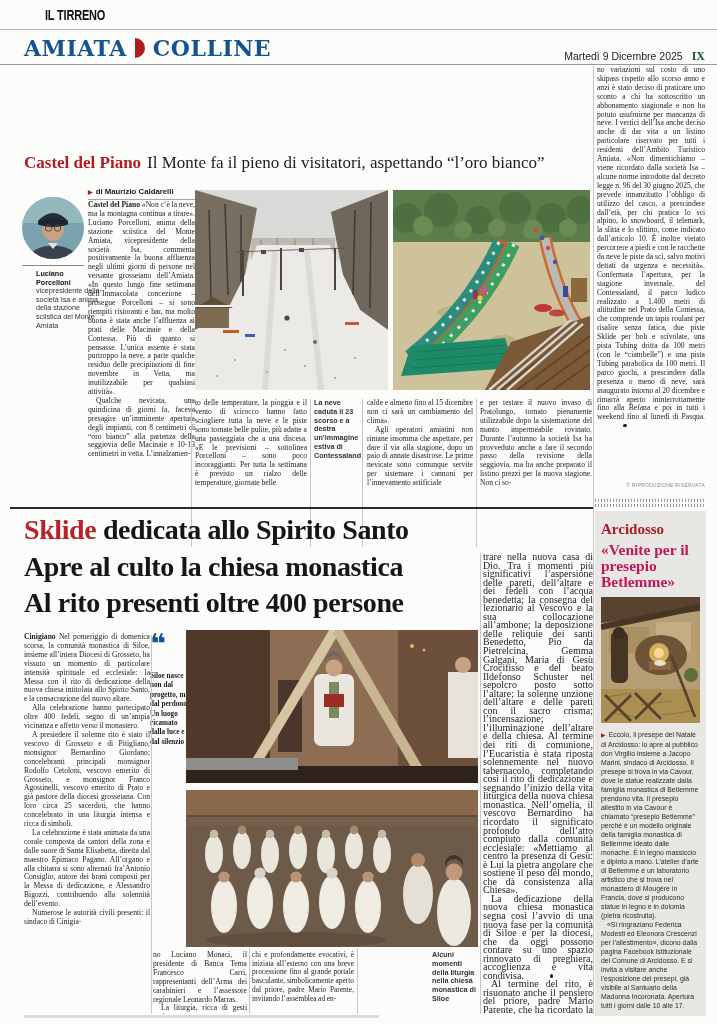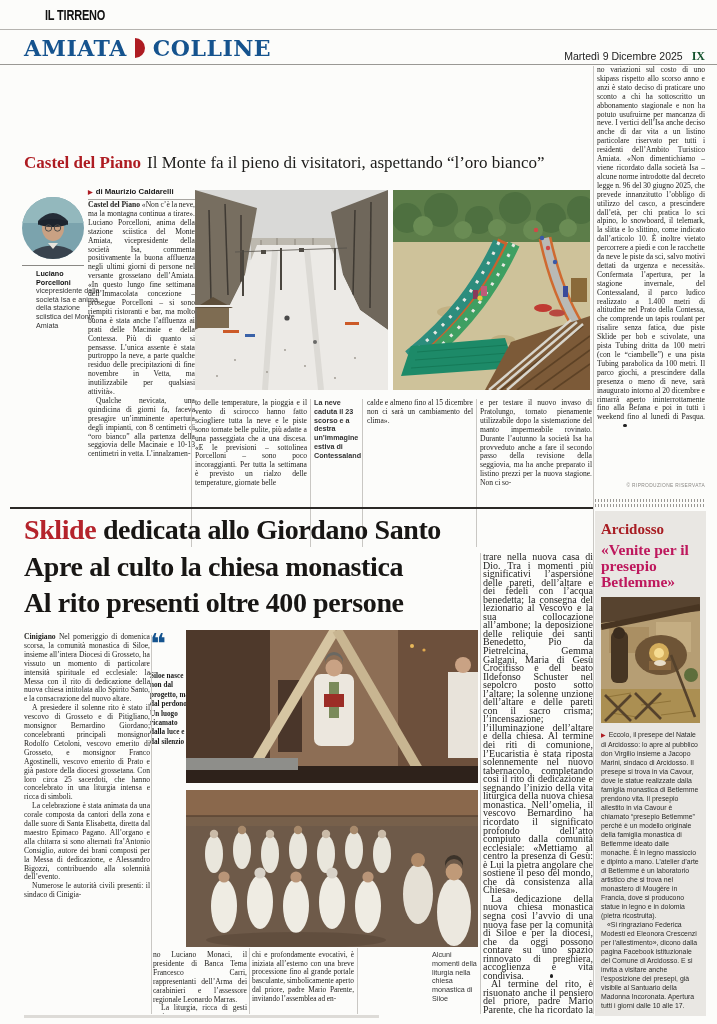--- a/index.html
+++ b/index.html
@@ -231,46 +231,48 @@
   </div>
 
   <div class="abs bodytext" style="left:195px;top:399px;width:112px;height:148px;">
     <p>to delle temperature, la pioggia e il vento di scirocco hanno fatto sciogliere tutta la neve e le piste sono tornate belle pulite, più adatte a una passeggiata che a una discesa. «E le previsioni – sottolinea Porcelloni – sono poco incoraggianti. Per tutta la settimana è previsto un rialzo delle temperature, giornate belle</p>
   </div>
   <div class="abs caption" style="left:314px;top:399px;width:44px;">
     <span>La neve caduta il 23 scorso e a destra un’immagine estiva di Contessaland</span>
   </div>
   <div class="abs bodytext" style="left:367px;top:399px;width:106px;height:148px;">
     <p>calde e almeno fino al 15 dicembre non ci sarà un cambiamento del clima».</p>
+    <p>Agli operatori amiatini non rimane insomma che aspettare, per dare il via alla stagione, dopo un paio di annate disastrose. Le prime nevicate sono comunque servite per sistemare i cannoni per l’innevamento artificiale</p>
   </div>
   <div class="abs bodytext" style="left:480px;top:399px;width:112px;height:148px;">
     <p>e per testare il nuovo invaso di Pratolungo, tornato pienamente utilizzabile dopo la sistemazione del manto impermeabile rovinato. Durante l’autunno la società Isa ha provveduto anche a fare il secondo passo della revisione della seggiovia, ma ha anche preparato il listino prezzi per la nuova stagione. Non ci so-</p>
   </div>
 
   <div class="abs bodytext" style="left:597px;top:66px;width:108px;height:414px;">
     <p><span>no variazioni sul costo di uno skipass rispetto allo scorso anno e anzi è stato deciso di praticare uno sconto a chi ha sottoscritto un abbonamento stagionale e non ha potuto usufruirne per mancanza di neve. I vertici dell’Isa anche deciso anche di dar vita a un listino particolare riservato per tutti i residenti dell’Ambito Turistico Amiata. «Non dimentichiamo – viene ricordato dalla società Isa – alcune norme introdotte dal decreto legge n. 96 del 30 giugno 2025, che prevede innanzitutto l’obbligo di utilizzo del casco, a prescindere dall’età, per chi pratica lo sci alpino, lo snowboard, il telemark, la slitta e lo slittino, come indicato dall’articolo 10. È inoltre vietato percorrere a piedi e con le racchette da neve le piste da sci, salvo motivi dettati da urgenza e necessità». Confermata l’apertura, per la stagione invernale, del Contessaland, il parco ludico realizzato a 1.400 metri di altitudine nel Prato della Contessa, che comprende un tapis roulant per risalire senza fatica, due piste Sklide per bob e scivolate, una pista Tubing dritta da 100 metri (con le “ciambelle”) e una pista Tubing parabolica da 100 metri. Il parco giochi, a prescindere dalla presenza o meno di neve, sarà inaugurato intorno al 20 dicembre e rimarrà aperto ininterrottamente fino alla Befana e poi in tutti i weekend fino al lunedì di Pasqua.</span><span class="endmark"></span></p>
   </div>
   <div class="abs copyline" style="left:597px;top:483px;width:108px;">© RIPRODUZIONE RISERVATA</div>
 
   <div class="abs hairline" style="left:191px;top:399px;height:148px;"></div>
   <div class="abs hairline" style="left:310px;top:399px;height:148px;"></div>
   <div class="abs hairline" style="left:362px;top:399px;height:148px;"></div>
   <div class="abs hairline" style="left:476px;top:399px;height:148px;"></div>
   <div class="abs hairline" style="left:593px;top:66px;height:948px;"></div>
 
   <div class="abs divider"></div>
 
   <h2 class="abs a2-head">
-    <div><span class="red">Sklide</span><span> dedicata allo Giordano Santo</span></div>
+    <div><span class="red">Sklide</span><span> dedicata allo Spirito Santo</span></div>
     <div>Apre al culto la chiesa monastica</div>
     <div>Al rito presenti oltre 400 persone</div>
   </h2>
 
   <div class="abs bodytext" style="left:24px;top:633px;width:126px;height:380px;">
     <p><span class="lead">Cinigiano</span> <span>Nel pomeriggio di domenica scorsa, la comunità monastica di Siloe, insieme all’intera Diocesi di Grosseto, ha vissuto un momento di particolare intensità spirituale ed ecclesiale: la Messa con il rito di dedicazione della nuova chiesa intitolata allo Spirito Santo, e la consacrazione del nuovo altare.</span></p>
+    <p>Alla celebrazione hanno partecipato oltre 400 fedeli, segno di un’ampia vicinanza e affetto verso il monastero.</p>
     <p>A presiedere il solenne rito è stato il vescovo di Grosseto e di Pitigliano, monsignor Bernardino Giordano; concelebranti principali monsignor Rodolfo Cetoloni, vescovo emerito di Grosseto, e monsignor Franco Agostinelli, vescovo emerito di Prato e già pastore della diocesi grossetana. Con loro circa 25 sacerdoti, che hanno concelebrato in una liturgia intensa e ricca di simboli.</p>
     <p>La celebrazione è stata animata da una corale composta da cantori della zona e dalle suore di Santa Elisabetta, diretta dal maestro Epimaco Pagano. All’organo e alla chitarra si sono alternati fra’Antonio Consiglio, autore dei brani composti per la Messa di dedicazione, e Alessandro Bigozzi, contribuendo alla solennità dell’evento.</p>
     <p>Numerose le autorità civili presenti: il sindaco di Cinigia-</p>
   </div>
 
   <div class="abs quotemark" style="left:150px;top:634px;">❝</div>
   <div class="abs pullquote" style="left:150px;top:672px;width:40px;">Siloe nasce non dal progetto, ma dal perdono. Un luogo ricamato dalla luce e dal silenzio</div>
 
   <div class="abs" style="left:186px;top:630px;width:292px;height:153px;">
     <svg width="100%" height="100%" viewBox="0 0 292 153" preserveAspectRatio="none">
@@ -346,21 +348,21 @@
     </svg>
   </div>
 
   <div class="abs bodytext" style="left:153px;top:951px;width:94px;height:63px;">
     <p>no Luciano Monaci, il presidente di Banca Tema Francesco Carri, rappresentanti dell’Arma dei carabinieri e l’assessore regionale Leonardo Marras.</p>
     <p>La liturgia, ricca di gesti anti-</p>
   </div>
   <div class="abs bodytext" style="left:252px;top:951px;width:102px;height:63px;font-size:7.4px;line-height:8.7px;">
     <p>chi e profondamente evocativi, è iniziata all’esterno con una breve processione fino al grande portale basculante, simbolicamente aperto dal priore, padre Mario Parente, invitando l’assemblea ad en-</p>
   </div>
-  <div class="abs caption" style="left:432px;top:951px;width:46px;font-weight:400;">
+  <div class="abs caption" style="left:432px;top:951px;width:46px;font-weight:700;">
     <span>Alcuni momenti della liturgia nella chiesa monastica di Siloe</span>
   </div>
   <div class="abs bodytext" style="left:483px;top:553px;width:110px;height:461px;font-size:10px;line-height:8.55px;">
     <p>trare nella nuova casa di Dio. Tra i momenti più significativi l’aspersione delle pareti, dell’altare e dei fedeli con l’acqua benedetta; la consegna del lezionario al Vescovo e la sua collocazione all’ambone; la deposizione delle reliquie dei santi Benedetto, Pio da Pietrelcina, Gemma Galgani, Maria di Gesù Crocifisso e del beato Ildefonso Schuster nel sepolcro posto sotto l’altare; la solenne unzione dell’altare e delle pareti con il sacro crisma; l’incensazione; l’illuminazione dell’altare e della chiesa. Al termine dei riti di comunione, l’Eucaristia è stata riposta solennemente nel nuovo tabernacolo, completando così il rito di dedicazione e segnando l’inizio della vita liturgica della nuova chiesa monastica. Nell’omelia, il vescovo Bernardino ha ricordato il significato profondo dell’atto compiuto dalla comunità ecclesiale: «Mettiamo al centro la presenza di Gesù: è Lui la pietra angolare che sostiene il peso del mondo, che dà consistenza alla Chiesa».</p>
     <p><span>La dedicazione della nuova chiesa monastica segna così l’avvio di una nuova fase per la comunità di Siloe e per la diocesi, che da oggi possono contare su uno spazio rinnovato di preghiera, accoglienza e vita condivisa.</span><span class="endmark"></span></p>
     <p>Al termine del rito, è risuonato anche il pensiero del priore, padre Mario Parente, che ha ricordato la storia e l’anima del luogo: «Siloe nasce non dal progetto, ma dal perdono: un luogo ricamato dal silenzio e dalla luce, dove ogni volto può ritrovare il proprio nome e la ferita può finalmente respirare».</p>
   </div>
 
   <div class="abs hairline" style="left:151px;top:635px;height:379px;"></div>
   <div class="abs hairline" style="left:249px;top:948px;height:66px;"></div>

